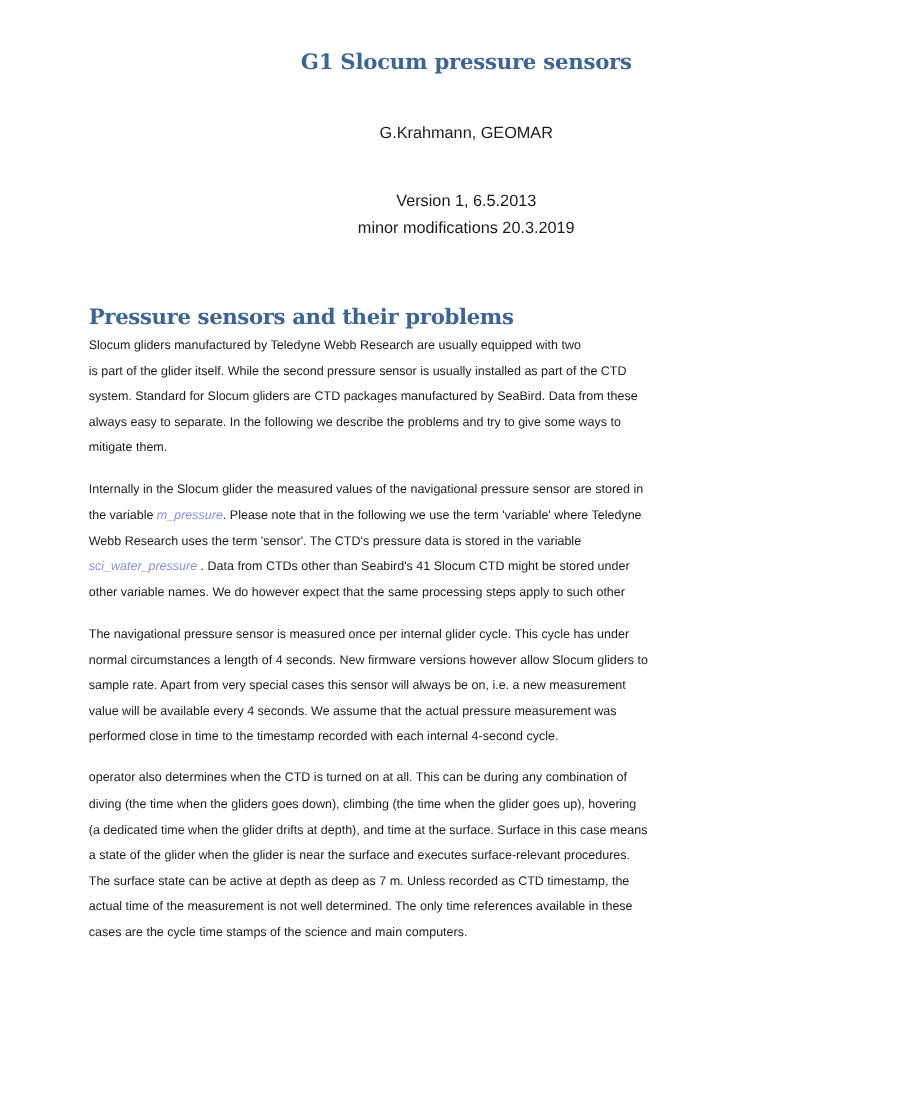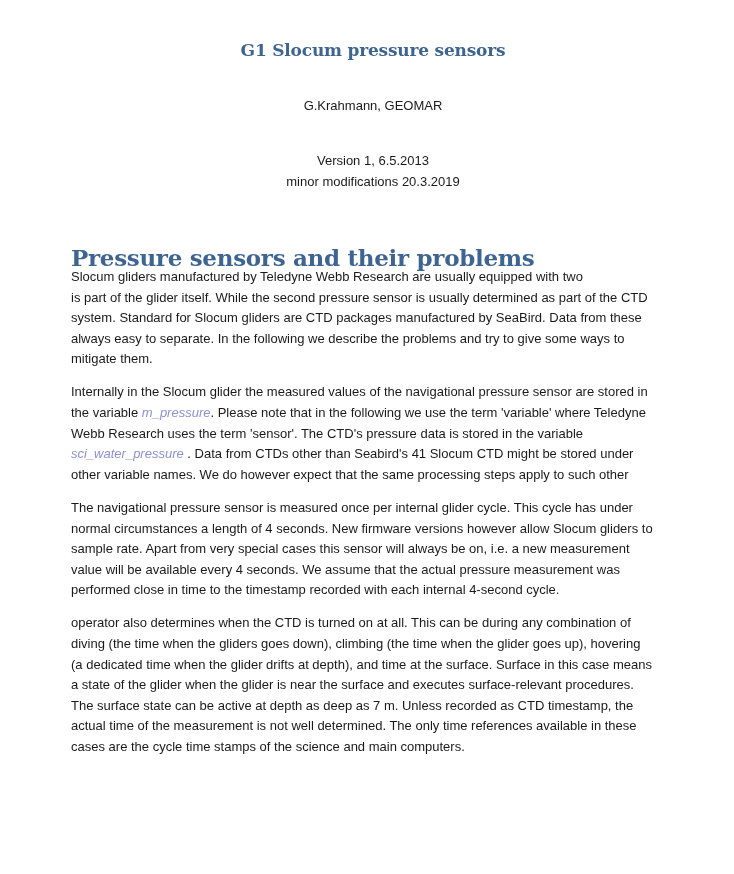--- a/index.html
+++ b/index.html
@@ -51,31 +51,31 @@
       font-size: 13px;
       line-height: 21px;
       color: #1a1a1a;
     }
     .section-heading {
       position: absolute;
       top: 244px;
       left: 71px;
       font-family: "DejaVu Serif", "Liberation Serif", serif;
       font-weight: bold;
-      font-size: 23px;
+      font-size: 17px;
       color: #3e6592;
       letter-spacing: -0.3px;
       margin: 0;
     }
     .body {
       position: absolute;
       left: 71px;
       top: 267px;
       width: 620px;
-      font-size: 13px;
+      font-size: 10px;
       line-height: 20.6px;
       color: #1a1a1a;
     }
     .para {
       margin: 0 0 12.5px 0;
     }
     .line {
       display: block;
       white-space: nowrap;
     }
@@ -97,21 +97,21 @@
     <div>Version 1, 6.5.2013</div>
     <div>minor modifications 20.3.2019</div>
   </div>
 
   <h2 class="section-heading" style="color: rgb(62, 101, 146);">Pressure sensors and their problems</h2>
 
   <div class="body">
 
     <p class="para">
       <span class="line">Slocum gliders manufactured by Teledyne Webb Research are usually equipped with two</span>
-      <span class="line">is part of the glider itself. While the second pressure sensor is usually determined as part of the CTD</span>
+      <span class="line">is part of the glider itself. While the second pressure sensor is usually installed as part of the CTD</span>
       <span class="line">system. Standard for Slocum gliders are CTD packages manufactured by SeaBird. Data from these</span>
       <span class="line">always easy to separate. In the following we describe the problems and try to give some ways to</span>
       <span class="line">mitigate them.</span>
     </p>
 
     <p class="para">
       <span class="line">Internally in the Slocum glider the measured values of the navigational pressure sensor are stored in</span>
       <span class="line"><span>the variable </span><span class="var" style="color: rgb(139, 143, 214);">m_pressure</span><span>. Please note that in the following we use the term 'variable' where Teledyne</span></span>
       <span class="line">Webb Research uses the term 'sensor'. The CTD's pressure data is stored in the variable</span>
       <span class="line"><span class="var" style="color: rgb(139, 143, 214);">sci_water_pressure</span><span> . Data from CTDs other than Seabird's 41 Slocum CTD might be stored under</span></span>

